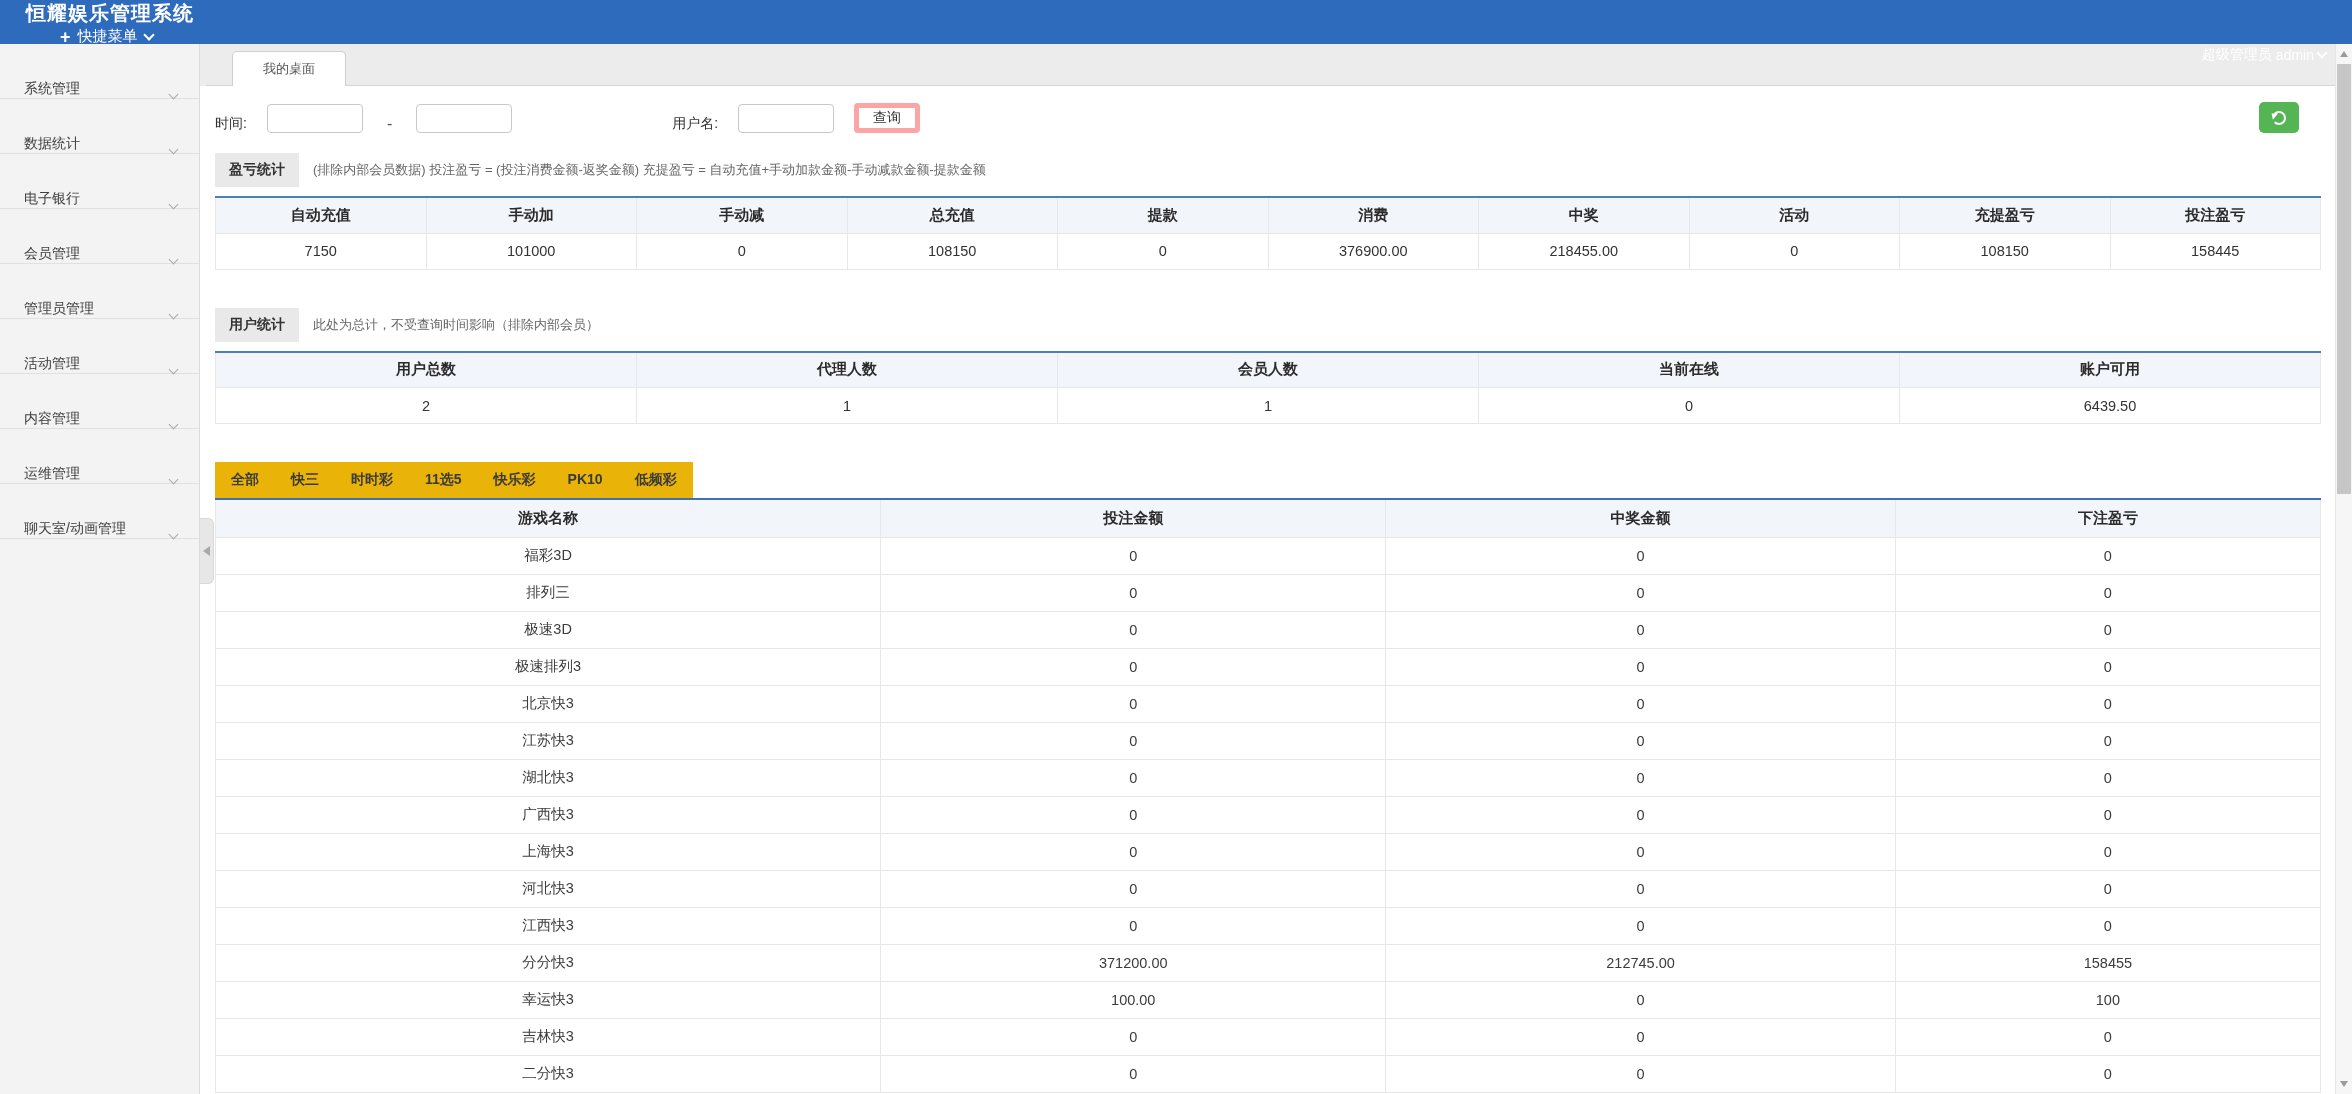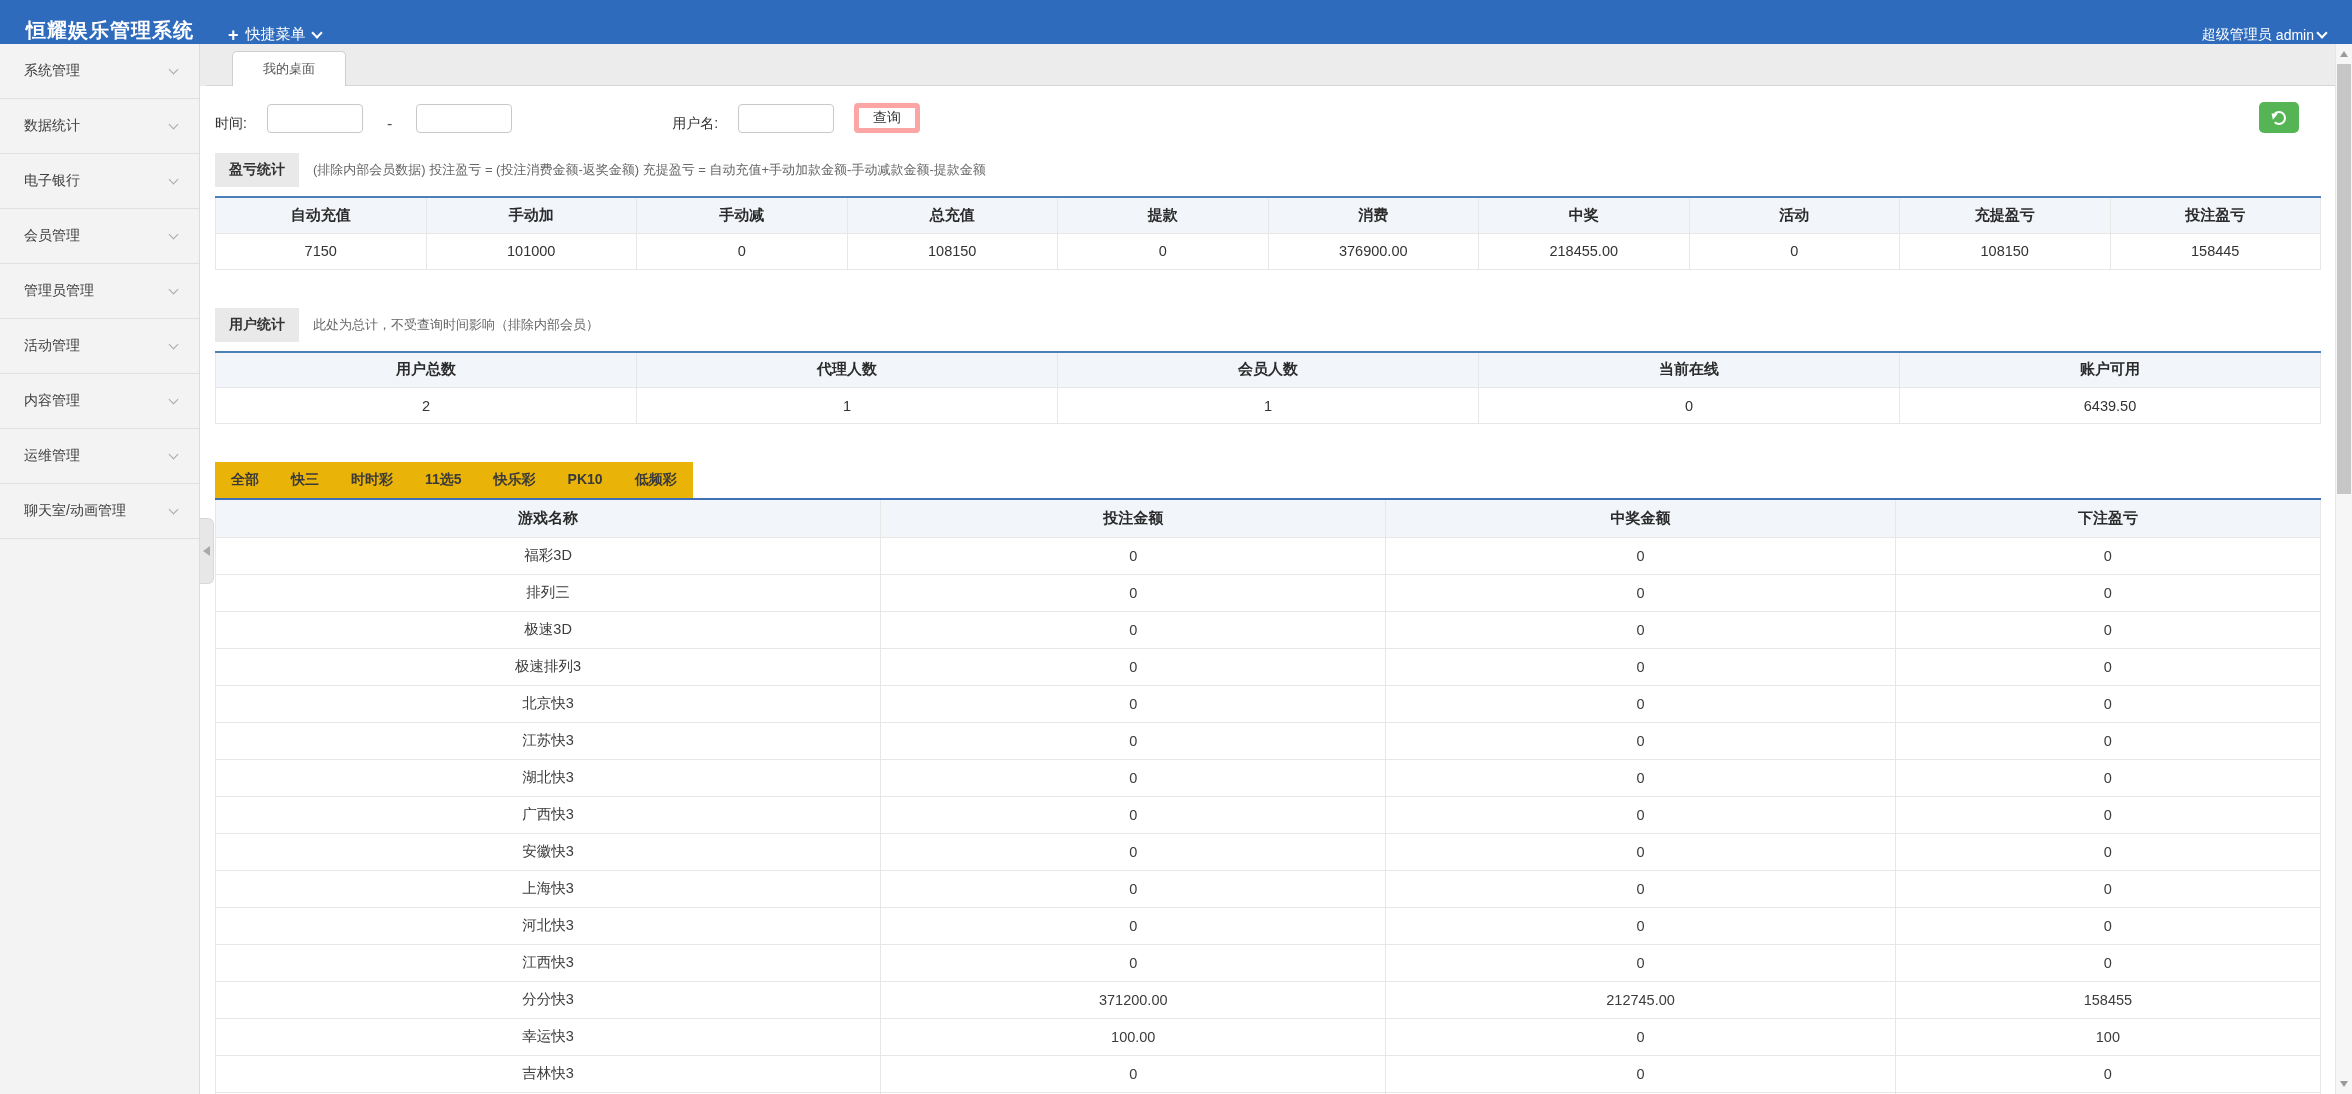--- a/index.html
+++ b/index.html
@@ -1,32 +1,32 @@
 <!DOCTYPE html>
 <html><head>
 <meta charset="utf-8">
 <style>
   * { margin:0; padding:0; box-sizing:border-box; }
   html,body { width:2352px; height:1094px; overflow:hidden;
     font-family:"Liberation Sans","DejaVu Sans",sans-serif; background:#ececec; }
 
   
   .topbar { position:absolute; left:0; top:0; width:2352px; height:44px;
-    background:#2f6bbd; display:flex; align-items:flex-end; padding:0 26px; z-index:20; }
+    background:#2f6bbd; display:flex; align-items:flex-start; padding:0 26px; z-index:20;flex-direction:column; }
   .brand { color:#fff; font-size:20px; font-weight:bold; letter-spacing:1px; }
   .quickmenu { margin-left:34px; color:#fff; font-size:15px; display:flex; align-items:center; gap:7px; cursor:pointer; }
   .plus { font-size:18px; font-weight:bold; line-height:1; }
   .chev { display:inline-block; width:8px; height:8px; border-right:2px solid #fff; border-bottom:2px solid #fff;
     transform:rotate(45deg); margin-top:-4px; }
   .userarea { margin-left:auto; color:#fff; font-size:14px; display:flex; align-items:center; gap:4px; cursor:pointer; }
 
   
   .sidebar { position:absolute; left:0; top:44px; bottom:0; width:200px; background:#f3f3f3;
     border-right:1px solid #dcdcdc; z-index:10; }
-  .side-item { height:55px; display:flex; align-items:center; justify-content:space-between;
+  .side-item { height:55px; display:flex; align-items:flex-end; justify-content:space-between;
     padding:0 22px 0 24px; border-bottom:1px solid #e0e0e0; font-size:14px; color:#404040; cursor:pointer; background:#f3f3f3; }
   .side-item .chev { border-color:#a8a8a8; width:7px; height:7px; border-width:1.5px; }
   .collapse-handle { position:absolute; left:200px; top:518px; width:14px; height:66px;
     background:#e7e7e7; border:1px solid #d8d8d8; border-left:none; border-radius:0 6px 6px 0;
     display:flex; align-items:center; justify-content:center; cursor:pointer; z-index:11; }
   .tri-left { width:0; height:0; border-top:5px solid transparent; border-bottom:5px solid transparent;
     border-right:7px solid #a9a9a9; }
 
   
   .tabstrip { position:absolute; left:206px; top:44px; right:17px; height:42px; background:#ececec;
@@ -322,26 +322,20 @@
           <td>0</td>
         </tr>
 
         <tr>
           <td>广西快3</td>
           <td>0</td>
           <td>0</td>
           <td>0</td>
         </tr>
 
-        <tr>
-          <td>安徽快3</td>
-          <td>0</td>
-          <td>0</td>
-          <td>0</td>
-        </tr>
 
         <tr>
           <td>上海快3</td>
           <td>0</td>
           <td>0</td>
           <td>0</td>
         </tr>
 
         <tr>
           <td>河北快3</td>

